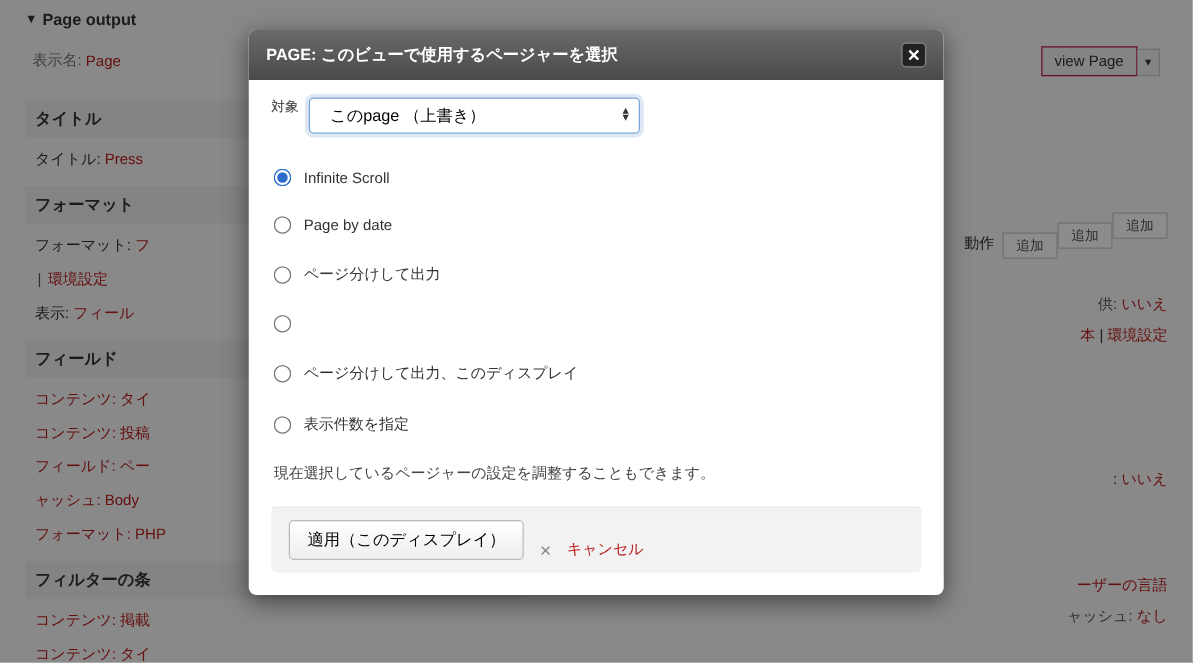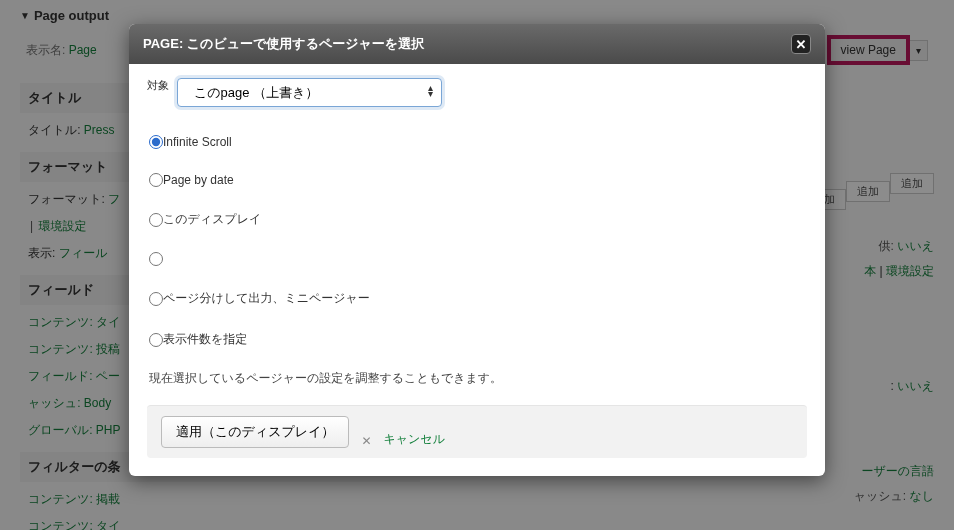--- a/index.html
+++ b/index.html
@@ -1,48 +1,48 @@
 <!DOCTYPE html>
 <html><head>
 <meta charset="utf-8">
 <style>
 * { box-sizing: border-box; margin: 0; padding: 0; }
 body { font-family: "Lucida Grande", "Hiragino Kaku Gothic Pro", sans-serif; font-size: 12px; background: #f9f9f9; color: #333; width: 954px; height: 530px; overflow: hidden; position: relative; }
-a { color: #15803d; text-decoration: none; cursor: pointer; }
+a { color: #b91c1c; text-decoration: none; cursor: pointer; }
 
 .bg { padding: 0 20px; }
 .details-hdr { font-size: 13px; font-weight: bold; padding: 8px 0; display: flex; align-items: center; }
 .details-hdr .arrow { font-size: 10px; margin-right: 4px; }
 .row { padding: 5px 0; display: flex; align-items: center; }
 .columns { display: flex; gap: 30px; margin-top: 6px; }
 .col-left { width: 400px; }
 .col-right { flex: 1; position: relative; }
 .label { color: #737373; }
 .section-h { font-weight: bold; background: #f0f0f0; padding: 6px 8px; margin: 8px 0 4px; font-size: 13px; }
 .item { padding: 5px 8px; font-size: 12px; }
 .item .sep { color: #555; margin: 0 2px; }
 .add-btn { display: inline-block; border: 1px solid #ccc; background: #fff; padding: 2px 10px; font-size: 11px; color: #555; cursor: pointer; float: right; }
 .right-links { text-align: right; padding: 4px 0; font-size: 12px; }
 .right-links .lbl { color: #555; }
-.view-page-btn { border: 4px solid #be185d; background: #f0f0f0; padding: 4px 10px; font-size: 12px; cursor: pointer; display: inline-block; }
+.view-page-btn { border: 1px solid #be185d; background: #f0f0f0; padding: 4px 10px; font-size: 12px; cursor: pointer; display: inline-block; }
 .dd-arrow { border: 1px solid #ccc; border-left: none; background: #f0f0f0; padding: 4px 6px; font-size: 10px; cursor: pointer; display: inline-block; }
 .top-row { display: flex; justify-content: space-between; align-items: center; padding: 4px 6px; }
 
 .overlay { position: absolute; inset: 0; background: rgba(0,0,0,0.45); z-index: 1000; display: flex; align-items: flex-start; justify-content: center; }
-.modal { width: 696px; background: #fff; border-radius: 6px; margin-top: 24px; box-shadow: 0 5px 20px rgba(0,0,0,0.5); overflow: hidden; }
+.modal { width: 556px; background: #fff; border-radius: 6px; margin-top: 24px; box-shadow: 0 5px 20px rgba(0,0,0,0.5); overflow: hidden; }
 .modal-hdr { background: linear-gradient(#6a6a6a,#4a4a4a); color: #fff; padding: 10px 14px; font-weight: bold; font-size: 13px; display: flex; justify-content: space-between; align-items: center; }
 .close-btn { background: #222; border: 1px solid #888; border-radius: 4px; width: 20px; height: 20px; display: flex; align-items: center; justify-content: center; color: #fff; cursor: pointer; font-size: 13px; }
 .modal-body { padding: 14px 18px 12px; }
 .target-row { display: flex; gap: 8px; margin-bottom: 16px; font-size: 12px; }
 .target-row .tlabel { font-size: 11px; }
 .select-wrap { border: 1px solid #7aa6d6; border-radius: 4px; background: #fff; padding: 0; box-shadow: 0 0 0 3px rgba(122,166,214,0.25); }
 .select-wrap select { border: none; background: transparent; padding: 6px 24px 6px 16px; font-size: 13px; appearance: none; -webkit-appearance: none; outline: none; min-width: 250px; }
 .select-arrows { display: inline-block; font-size: 10px; line-height: 6px; padding-right: 8px; color: #333; pointer-events: none; }
 .radio-list { margin: 4px 0; }
-.radio-item { display: flex; align-items: center; gap: 0; padding: 12px 2px; font-size: 12px; color: #333; }
+.radio-item { display: flex; align-items: center; gap: 10px; padding: 12px 2px; font-size: 12px; color: #333; }
 .radio-item input[type=radio] { width: 14px; height: 14px; accent-color: #2a6bcc; cursor: pointer; }
 .helper { font-size: 12px; color: #444; padding: 6px 2px 12px; }
 .modal-ftr { background: #f2f2f2; padding: 10px 14px; display: flex; gap: 12px; align-items: flex-end; border-top: 1px solid #e5e5e5; margin: 6px 0; border-radius: 4px; }
 .btn { border: 1px solid #bbb; background: linear-gradient(#fff,#eee); border-radius: 4px; padding: 6px 14px; font-size: 13px; cursor: pointer; }
 .cancel-x { color: #888; font-size: 12px; }
 </style>
 </head>
 <body>
 
 <div class="bg">
@@ -69,21 +69,21 @@
       <div class="section-h">フォーマット</div>
       <div class="item"><span>フォーマット:</span> <a>フ</a></div>
       <div class="item"><span class="sep">|</span> <a>環境設定</a></div>
       <div class="item"><span>表示:</span> <a>フィール</a></div>
 
       <div class="section-h">フィールド</div>
       <div class="item"><a>コンテンツ: タイ</a></div>
       <div class="item"><a>コンテンツ: 投稿</a></div>
       <div class="item"><a>フィールド: ペー</a></div>
       <div class="item"><a>ャッシュ: Body</a></div>
-      <div class="item"><a>グローバル: PHP</a></div>
+      <div class="item"><a>フォーマット: PHP</a></div>
 
       <div class="section-h">フィルターの条</div>
       <div class="item"><a>コンテンツ: 掲載</a></div>
       <div class="item"><a>コンテンツ: タイ</a></div>
 
     </div>
 
     <div class="col-right">
       <div style="height:94px"></div>
       <div class="right-links">
@@ -125,28 +125,28 @@
         <label class="radio-item">
             <input type="radio" name="pager" checked="" style="">
             <span>Infinite Scroll</span>
           </label>
         <label class="radio-item">
             <input type="radio" name="pager" style="">
             <span>Page by date</span>
           </label>
         <label class="radio-item">
             <input type="radio" name="pager" style="">
-            <span>このディスプレイ</span>
+            <span>ページ分けして出力</span>
           </label>
         <label class="radio-item">
             <input type="radio" name="pager" style="">
           </label>
         <label class="radio-item">
             <input type="radio" name="pager" style="">
-            <span>ページ分けして出力、ミニページャー</span>
+            <span>ページ分けして出力、このディスプレイ</span>
           </label>
         <label class="radio-item">
             <input type="radio" name="pager" style="">
             <span>表示件数を指定</span>
           </label>
       </div>
 
       <div class="helper">現在選択しているページャーの設定を調整することもできます。</div>
 
       <div class="modal-ftr">

